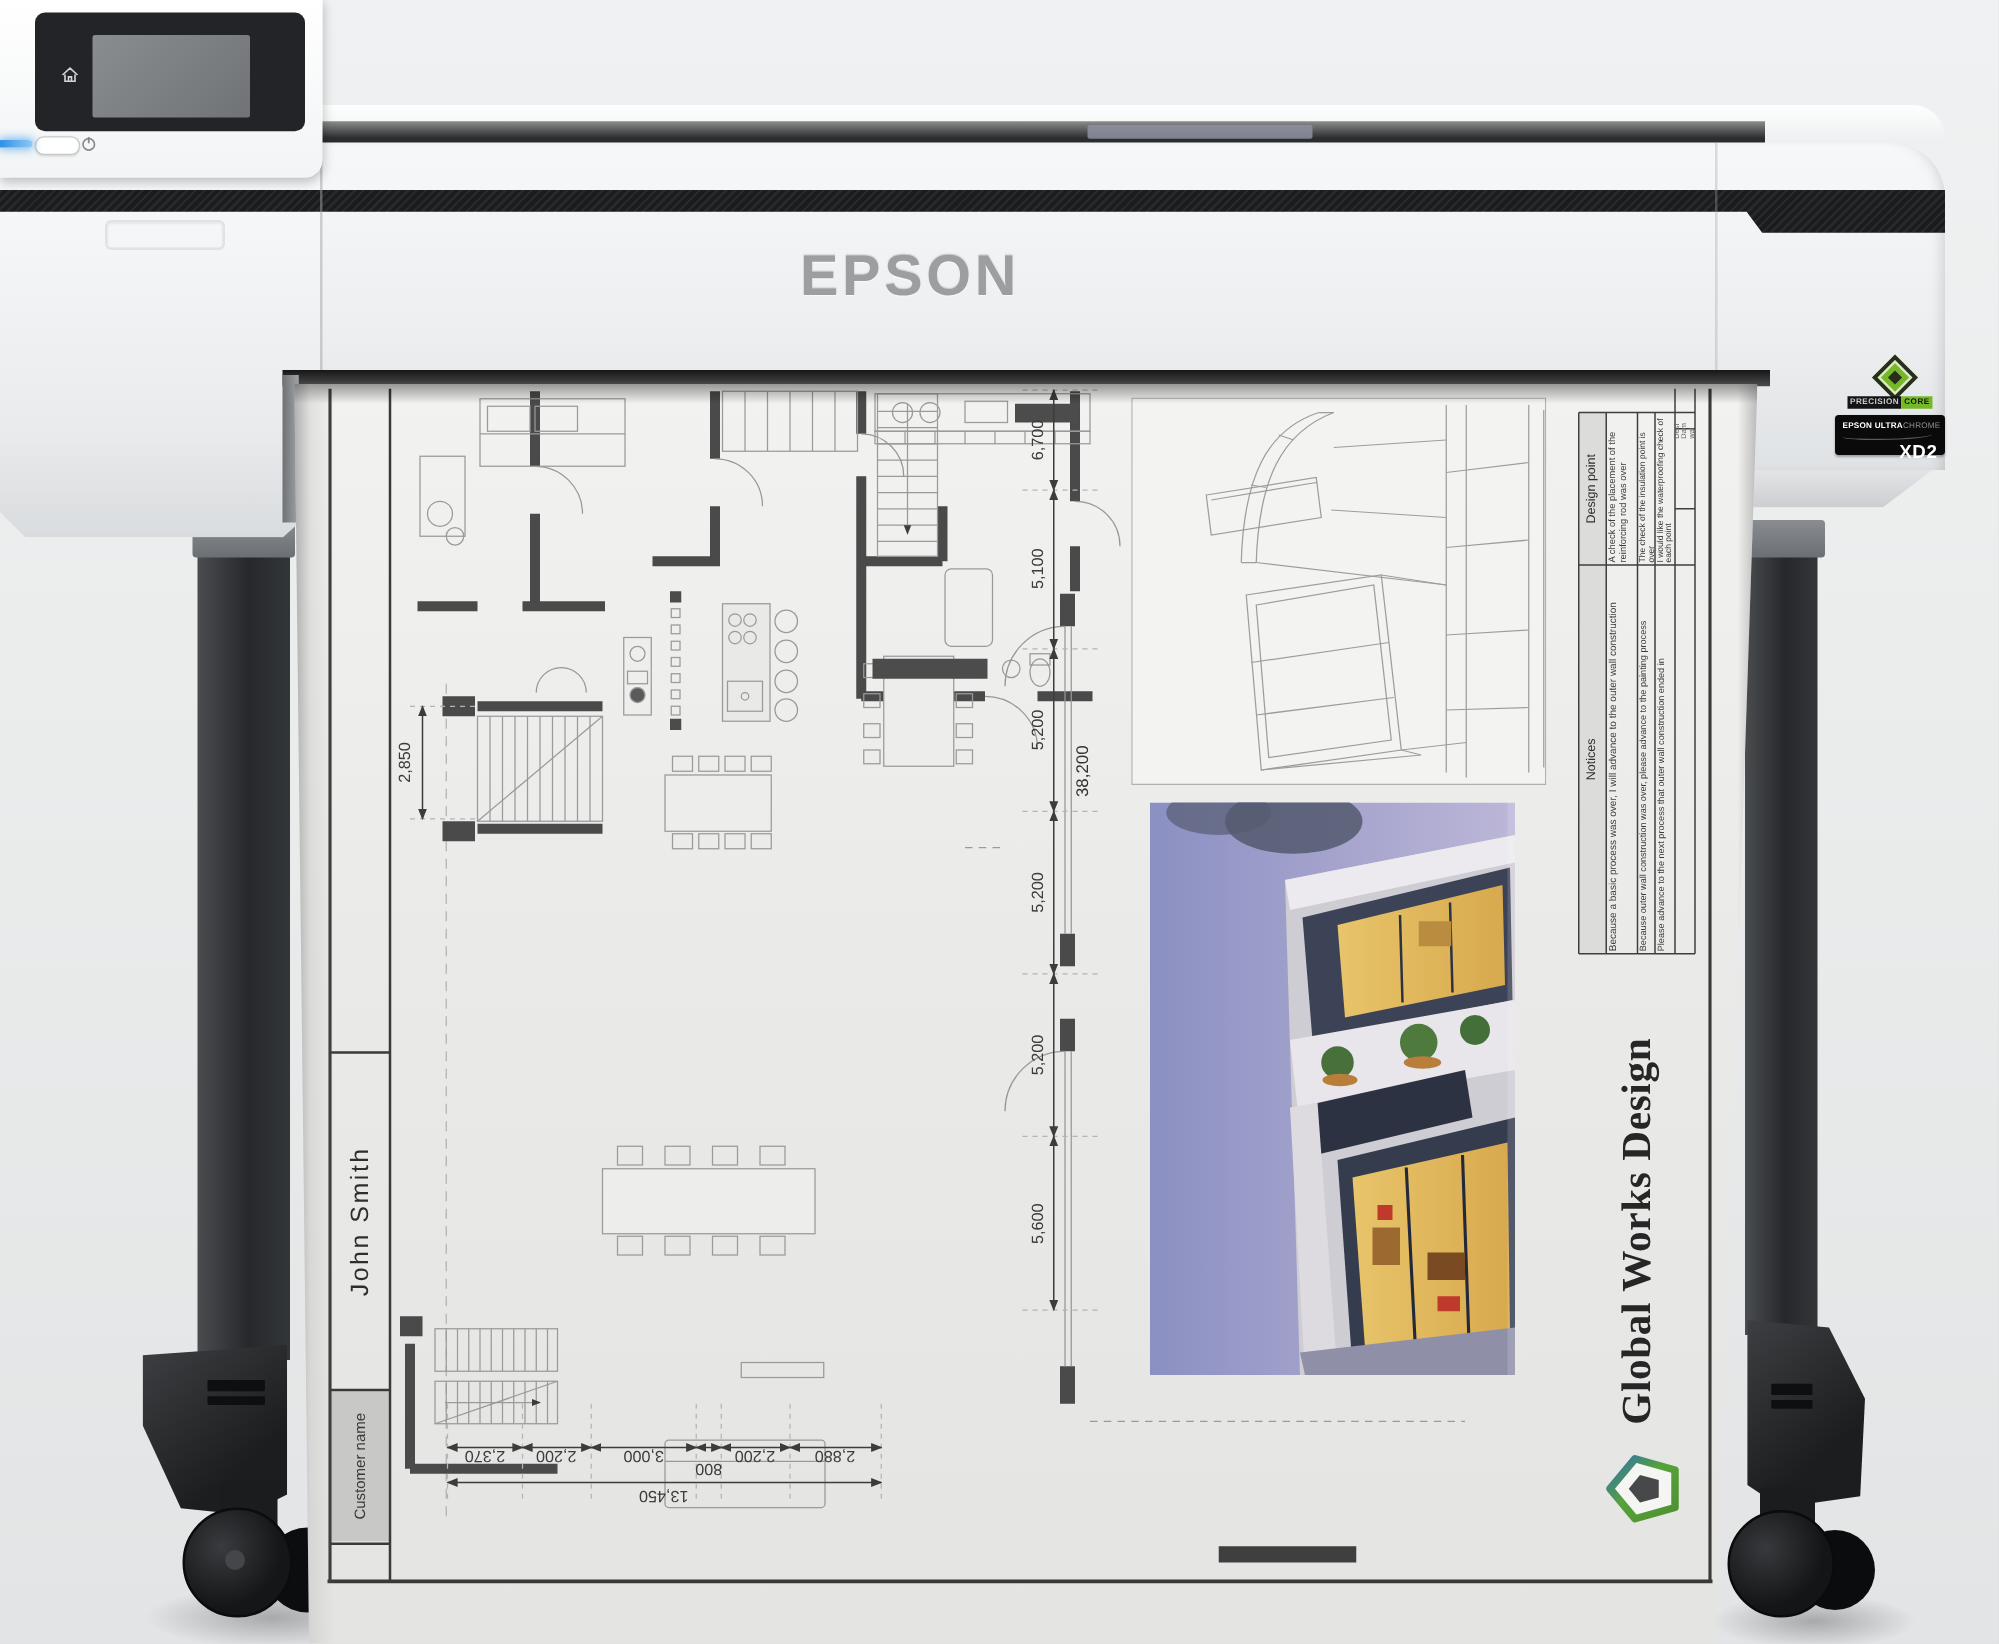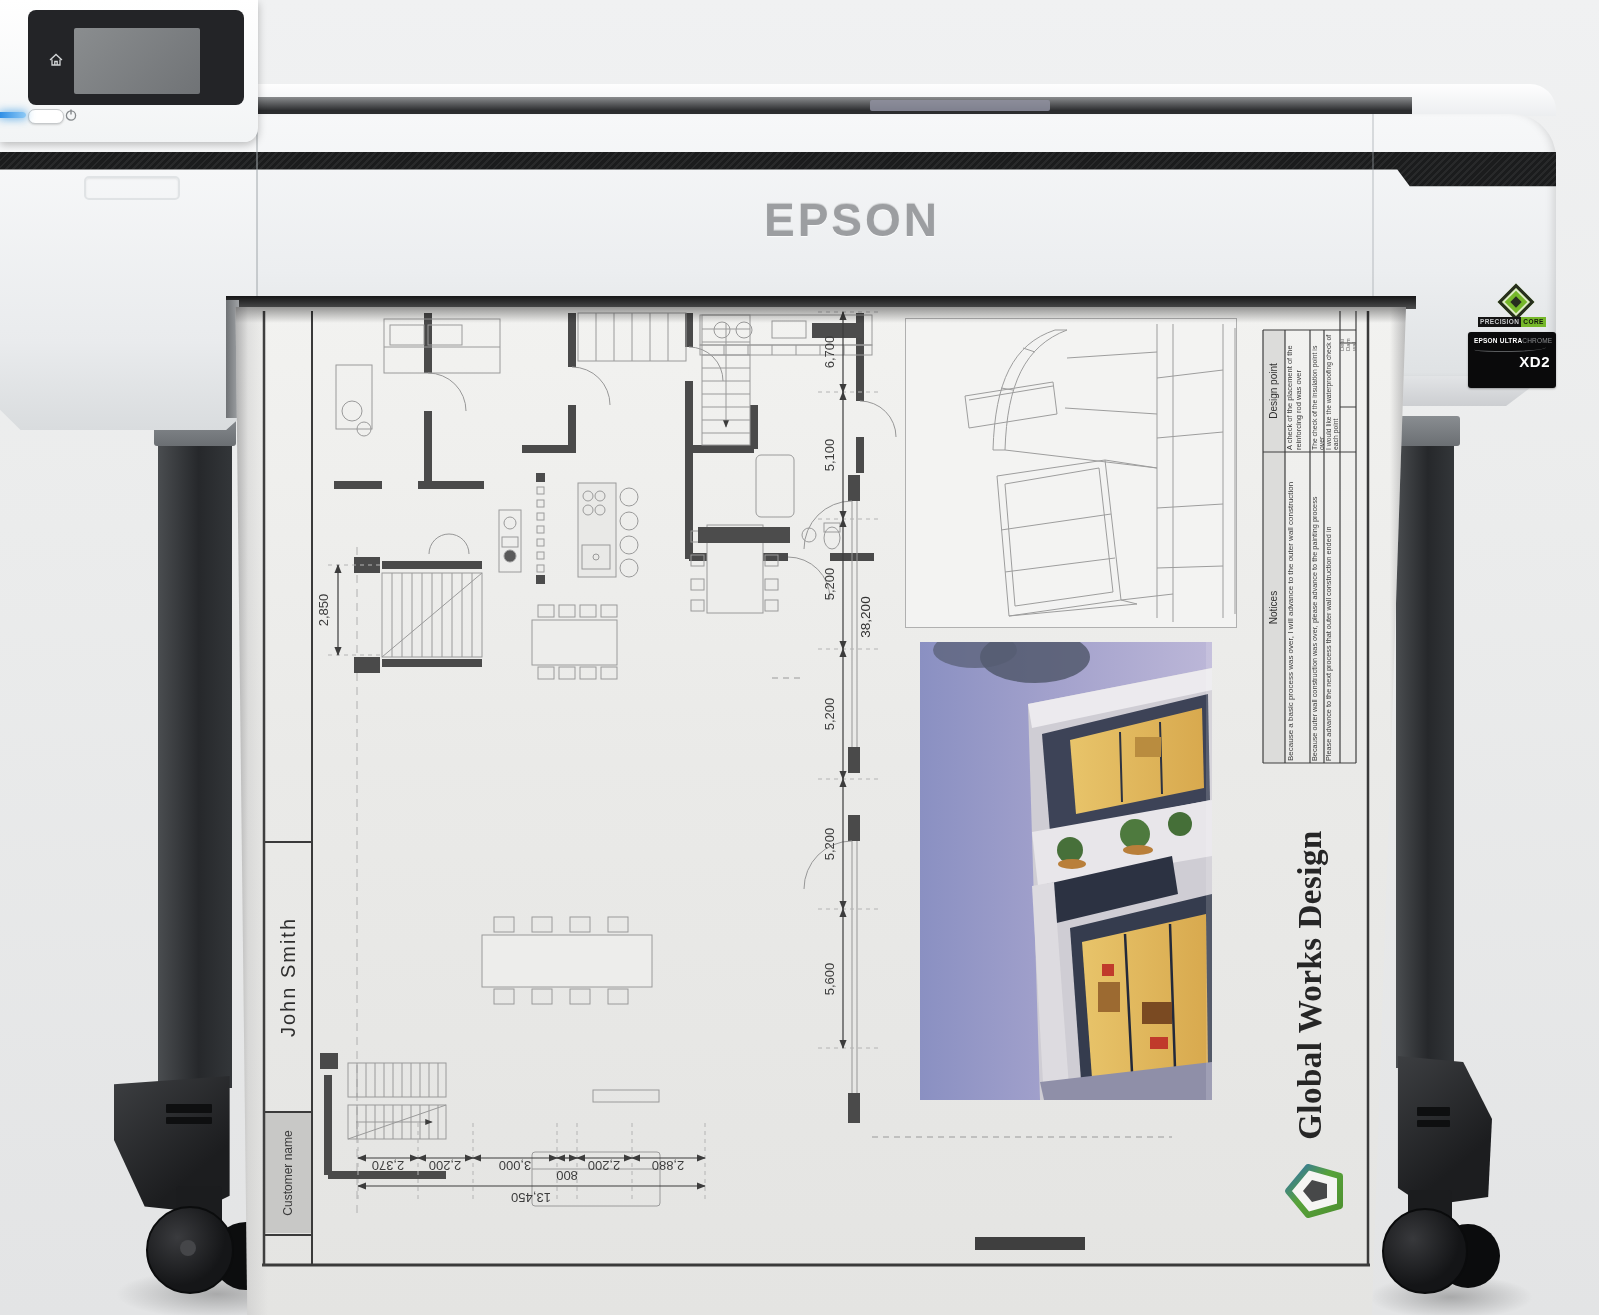--- a/index.html
+++ b/index.html
@@ -18,41 +18,41 @@
   .unit{left:0;top:140px;width:257px;height:290px;
         background:linear-gradient(180deg,#f8f9fa,#e9ebed 70%,#d9dcde);
         clip-path:polygon(0 0,100% 0,100% 58%,93% 63%,93% 96%,88% 100%,8% 100%,0 93%);}
   .unit-recess{left:84px;top:36px;width:92px;height:20px;border:2px solid #e0e3e5;border-radius:5px;
                box-shadow:inset 0 1px 2px rgba(0,0,0,.08);}
   .unit-shadow{left:226px;top:300px;width:13px;height:118px;background:linear-gradient(90deg,#6f7275,#a0a3a6);}
   .stripe{left:0;top:152px;width:1556px;height:38px;background:#1b1c1d;
           background-image:repeating-linear-gradient(135deg,rgba(255,255,255,.06) 0 2px,transparent 2px 5px);
           clip-path:polygon(0 0,100% 0,100% 90%,90.6% 90%,89.8% 46%,0 46%);}
   .seam{top:114px;width:2px;height:262px;background:rgba(160,165,170,.5);}
-  .brand{left:640px;top:197px;width:300px;text-align:right;font-size:46px;line-height:1;font-weight:800;
+  .brand{left:640px;top:197px;width:300px;text-align:left;font-size:46px;line-height:1;font-weight:800;
          letter-spacing:3px;color:#9c9ea1;text-shadow:0 1px 1px rgba(255,255,255,.75),0 -1px 1px rgba(120,122,124,.35);}
   .slotbar{left:226px;top:296px;width:1190px;height:13px;background:linear-gradient(#161617,#4c4d4e);}
   
   .panel{left:0;top:0;width:258px;height:142px;background:linear-gradient(#ffffff,#f2f4f5);
          border-radius:0 0 14px 0;box-shadow:0 3px 9px rgba(0,0,0,.25);}
   .bezel{left:28px;top:10px;width:216px;height:95px;background:#232427;border-radius:8px;}
   .lcd{left:46px;top:18px;width:126px;height:66px;background:linear-gradient(135deg,#8a8d8f,#707376);border-radius:2px;}
   .pill{left:28px;top:109px;width:34px;height:13px;border-radius:7px;background:#fff;border:1px solid #c6c9cb;
         box-shadow:0 1px 2px rgba(0,0,0,.15);}
   .led{left:0;top:112px;width:26px;height:6px;border-radius:0 3px 3px 0;
        background:linear-gradient(90deg,#2f8fe6,#8ec9f5);box-shadow:0 0 8px 1px rgba(70,160,230,.8);}
   
   .dia-wrap{left:1498px;top:284px;width:32px;height:32px;}
   .dia{left:5px;top:5px;width:20px;height:20px;transform:rotate(45deg);background:#76b82a;
        border:3px solid #272d1f;box-shadow:inset 0 0 0 2px #ddeac6;}
   .dia-core{left:6px;top:6px;width:8px;height:8px;background:#272d1f;}
   .pcbar{left:1478px;top:317px;height:10px;display:flex;font-size:6.5px;font-weight:bold;line-height:8px;}
   .pcbar .p1{background:#141414;color:#c9cbcd;padding:1px 2px;letter-spacing:.4px;}
   .pcbar .p2{background:#76b82a;color:#10150c;padding:1px 2px;letter-spacing:.4px;}
-  .ultra{left:1468px;top:332px;width:88px;height:56px;background:#0a0a0b;border-radius:3px;
+  .ultra{left:1468px;top:332px;width:88px;height:32px;background:#0a0a0b;border-radius:3px;
          box-shadow:0 1px 2px rgba(0,0,0,.3);padding:5px 6px;box-sizing:border-box;color:#fff;}
   .ultra .l1{font-size:6.5px;font-weight:bold;letter-spacing:.2px;white-space:nowrap;}
   .ultra .l1 .suf{color:#8e9093;font-weight:normal;}
   .ultra .swoosh{width:72px;height:7px;border-bottom:1px solid #595b5d;border-radius:0 0 60% 30%;}
   .ultra .l2{font-size:15px;font-weight:bold;text-align:right;letter-spacing:.5px;margin-top:1px;}
   
   .leg{background:linear-gradient(90deg,#4a4d50,#26282b 55%,#333639);}
   .legcap{background:linear-gradient(#898d91,#6b6f73);border-radius:3px;}
   .foot{background:linear-gradient(140deg,#3d3f42,#1c1d1f 70%);}
   .vent{background:#0e0f10;border-radius:1px;}

